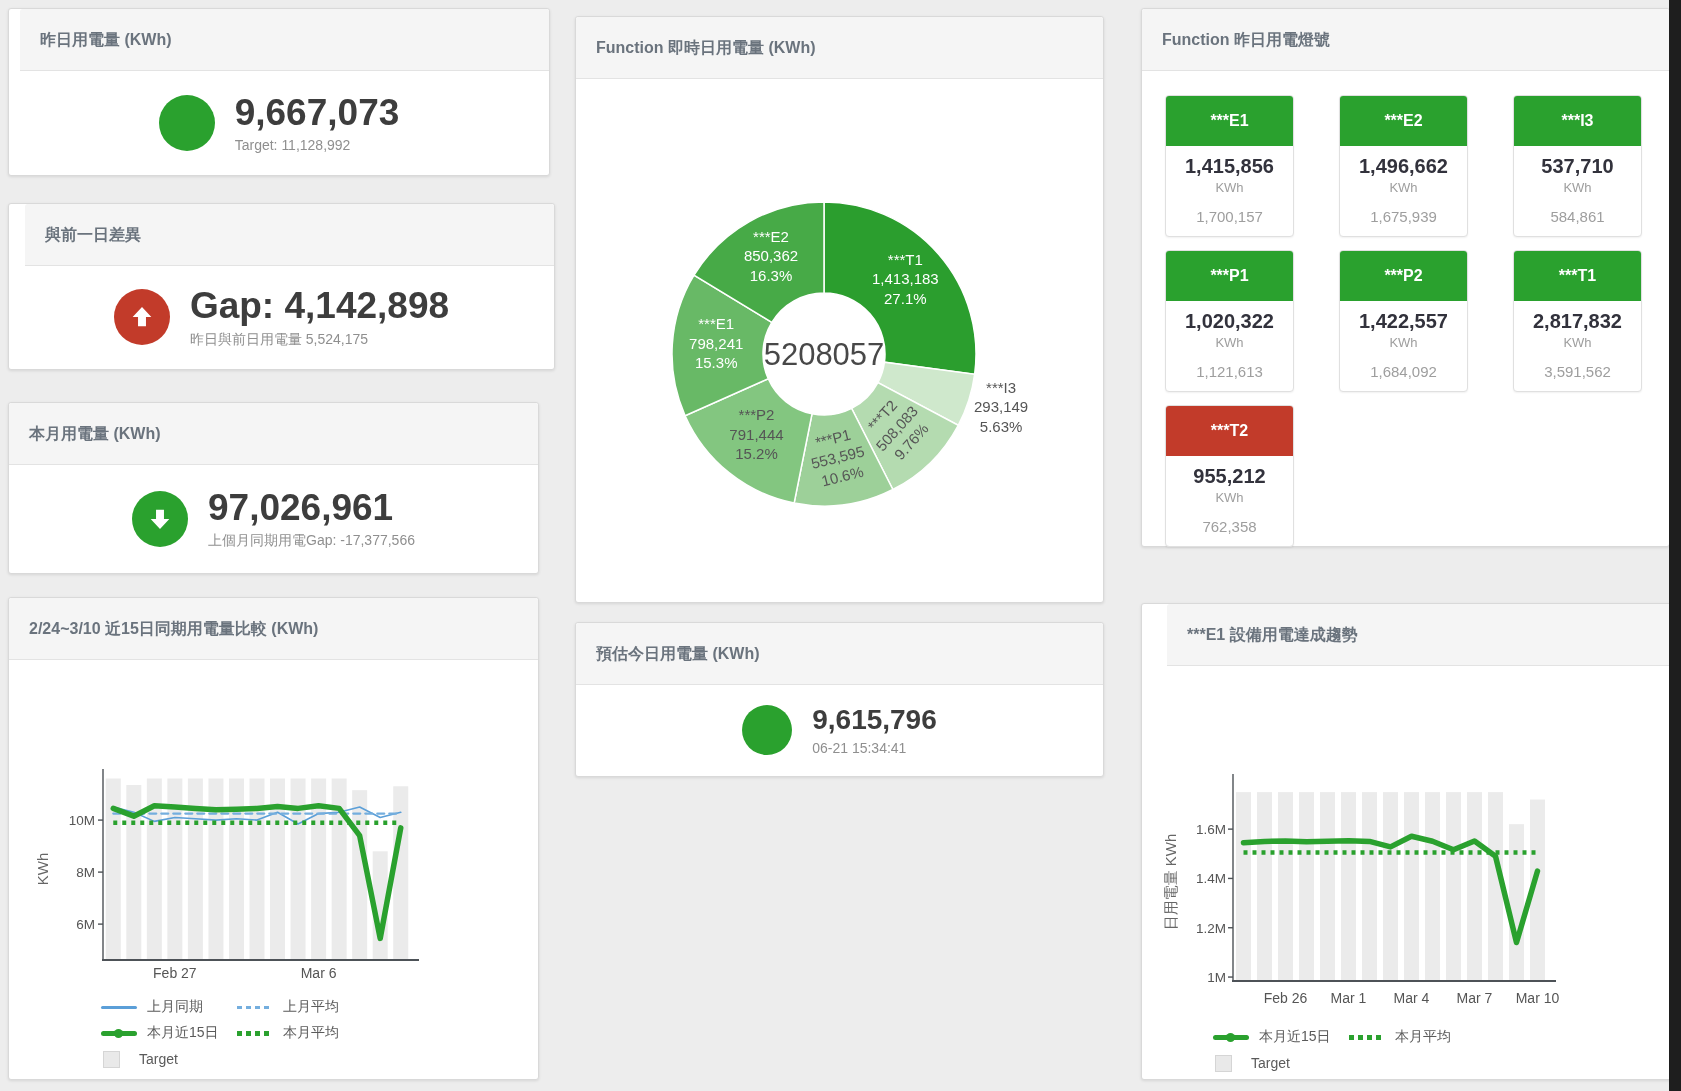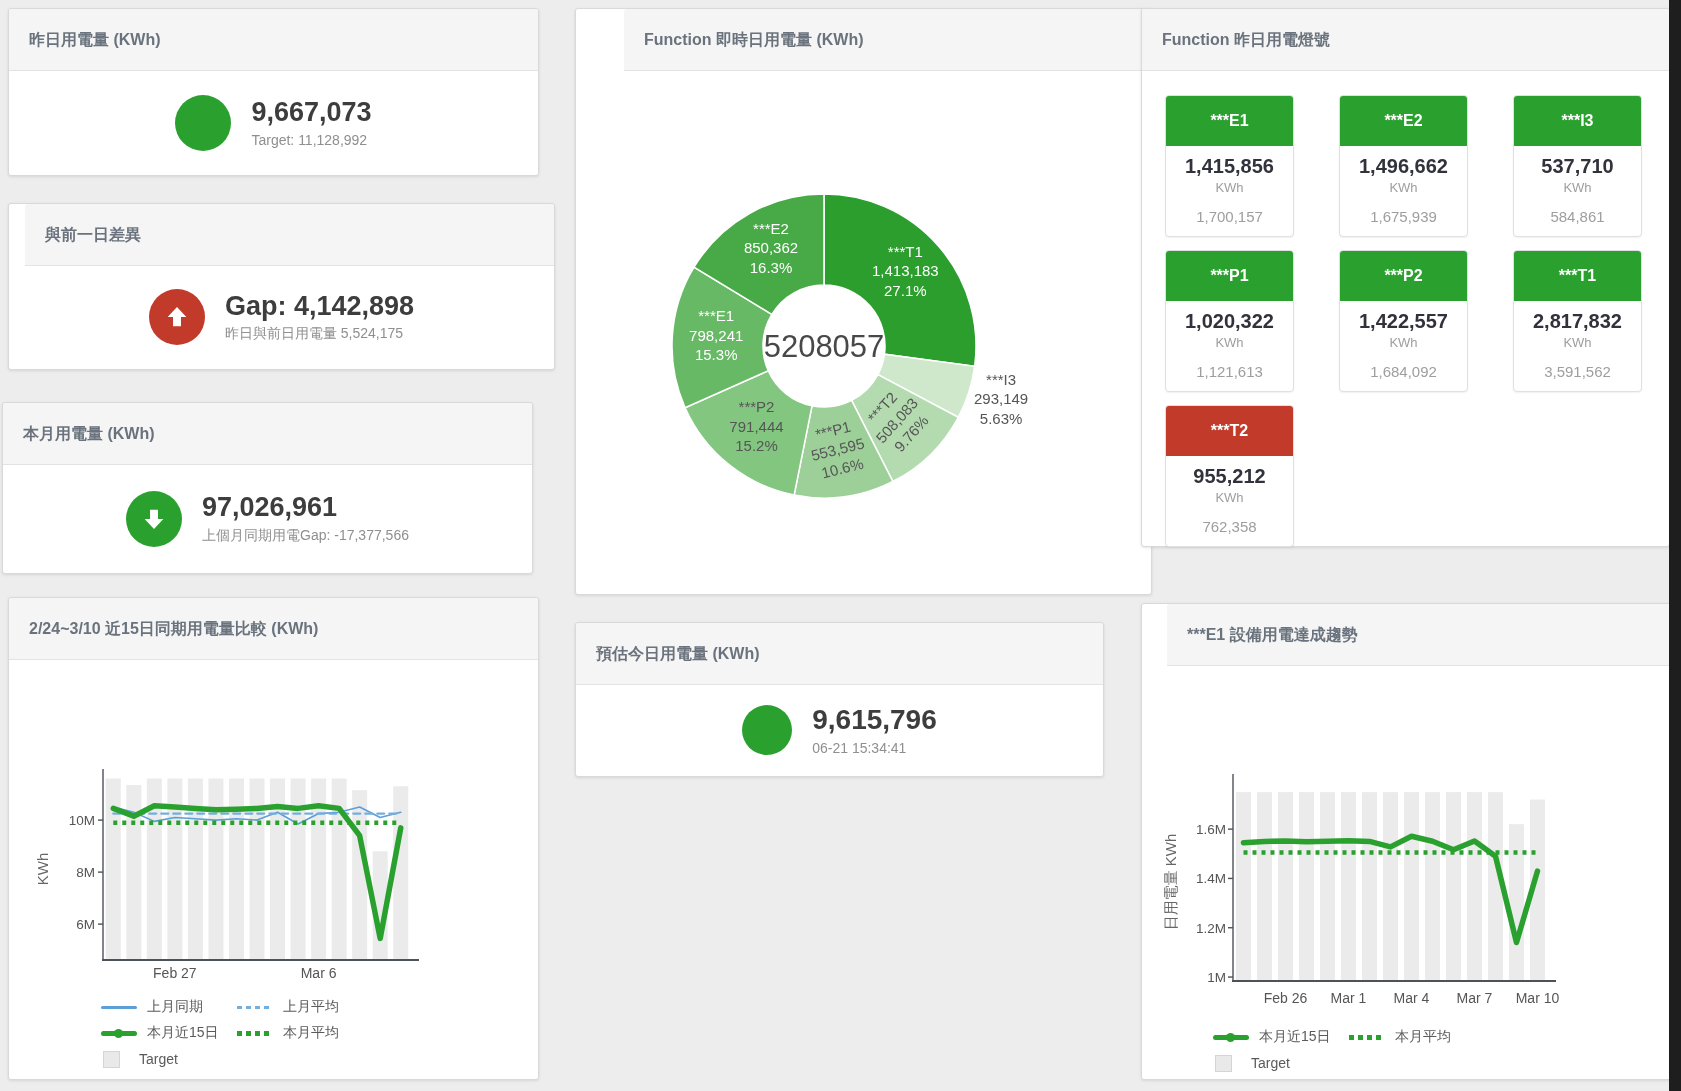--- a/index.html
+++ b/index.html
@@ -21,21 +21,21 @@
     display:block;padding:0 20px;line-height:61px;font-size:16px;font-weight:bold;color:#6a737d;
     white-space:nowrap;overflow:hidden;
   }
   .stat-body{
     position:absolute;left:0;right:0;top:61px;bottom:0;
     display:flex;align-items:center;justify-content:center;gap:20px;
   }
   .circle{width:56px;height:56px;border-radius:50%;flex:none;display:flex;align-items:center;justify-content:center;}
   .circle.small{width:50px;height:50px;}
   .stat-text{text-align:left;}
-  .stat-value{font-size:27px;font-weight:bold;color:#3d3d3d;line-height:1.15;}
+  .stat-value{font-size:37px;font-weight:bold;color:#3d3d3d;line-height:1.15;}
   .stat-sub{font-size:14px;color:#8f8f8f;margin-top:3px;}
   .tiles-grid{
     position:absolute;left:0;top:61px;right:0;bottom:0;
     padding:25px 0 0 23px;display:grid;grid-template-columns:repeat(3,129px);
     column-gap:45px;row-gap:13px;align-content:start;
   }
   .tile{
     height:140px;border:1px solid #e0e0e0;border-radius:4px;background:#fff;
     box-shadow:0 1px 2px rgba(0,0,0,.06);overflow:hidden;text-align:center;
   }
@@ -54,21 +54,21 @@
   .sw-green-thick{width:36px;height:5px;background:#2aa12e;border-radius:3px;position:relative;}
   .sw-green-thick::after{content:"";position:absolute;left:13px;top:-2px;width:9px;height:9px;border-radius:50%;background:#2aa12e;}
   .sw-green-dotted{width:34px;height:5px;margin-right:12px;background:repeating-linear-gradient(90deg,#2aa12e 0 5px,transparent 5px 9px);}
   .sw-target-box{width:15px;height:15px;background:#e9e9e9;border:1px solid #d5d5d5;margin-left:2px;margin-right:19px;}
 </style>
 </head>
 <body>
 
 <div>
 
-  <div class="card" style="left:8px;top:8px;width:529px;height:166px;">
+  <div class="card" style="left:8px;top:8px;width:529px;height:166px;padding-left:11px;">
     <div class="card-header">
       <span class="card-title">昨日用電量 (KWh)</span>
     </div>
     <div class="stat-body">
       <span class="circle" style="background:#2aa12e"></span>
       <span class="stat-text">
         <span class="stat-value" style="display:block">9,667,073</span>
         <span class="stat-sub" style="display:block">Target: 11,128,992</span>
       </span>
     </div>
@@ -84,21 +84,21 @@
             <path d="M12 3.5 L20 12 L15.4 12 L15.4 20 L8.6 20 L8.6 12 L4 12 Z" fill="#ffffff"></path>
           </svg>
       </span>
       <span class="stat-text">
         <span class="stat-value" style="display:block">Gap: 4,142,898</span>
         <span class="stat-sub" style="display:block">昨日與前日用電量 5,524,175</span>
       </span>
     </div>
   </div>
 
-  <div class="card" style="left:2px;top:402px;width:529px;height:170px;">
+  <div class="card" style="left:8px;top:402px;width:529px;height:170px;">
     <div class="card-header">
       <span class="card-title">本月用電量 (KWh)</span>
     </div>
     <div class="stat-body">
       <span class="circle" style="background:#2aa12e">
         <svg width="28" height="28" viewBox="0 0 24 24" style="transform:rotate(180deg)">
             <path d="M12 3.5 L20 12 L15.4 12 L15.4 20 L8.6 20 L8.6 12 L4 12 Z" fill="#ffffff"></path>
           </svg>
       </span>
       <span class="stat-text">
@@ -167,21 +167,21 @@
         </div>
         <div class="legend-row">
           <div class="legend-item">
             <span class="sw sw-target-box"></span>
             <span>Target</span>
           </div>
         </div>
       </div>
   </div>
 
-  <div class="card" style="left:575px;top:8px;width:527px;height:585px;padding-left:48px;">
+  <div class="card" style="left:575px;top:16px;width:527px;height:585px;">
     <div class="card-header">
       <span class="card-title">Function 即時日用電量 (KWh)</span>
     </div>
     <svg id="donut-svg" class="chart-svg" style="top:62px" width="527" height="523">
         <path d="M248 123 A152 152 0 0 1 398.63498876800065 295.3248655312724 L308.45219943978975 283.15668945662907 A61 61 0 0 0 248 214 Z" fill="#2b9e2e" stroke="#ffffff" stroke-width="1.5"></path>
         <text x="329.3131785047293" y="203.9214026484904" text-anchor="middle" fill="#ffffff" font-size="15px"><tspan x="329.3131785047293" dy="-1.2em">***T1</tspan><tspan x="329.3131785047293" dy="1.3em">1,413,183</tspan><tspan x="329.3131785047293" dy="1.3em">27.1%</tspan></text>
         <path d="M398.63498876800065 295.3248655312724 A152 152 0 0 1 382.2728352201741 346.2376706661299 L301.8858088712541 303.58880204364425 A61 61 0 0 0 308.45219943978975 283.15668945662907 Z" fill="#cfe8cc" stroke="#ffffff" stroke-width="1.5"></path>
         <text x="425.08002440279137" y="331.909269521817" text-anchor="middle" fill="#555555" font-size="15px"><tspan x="425.08002440279137" dy="-1.2em">***I3</tspan><tspan x="425.08002440279137" dy="1.3em">293,149</tspan><tspan x="425.08002440279137" dy="1.3em">5.63%</tspan></text>
         <path d="M382.2728352201741 346.2376706661299 A152 152 0 0 1 316.8446228049139 410.5153788721012 L275.628434151972 329.3844612578827 A61 61 0 0 0 301.8858088712541 303.58880204364425 Z" fill="#b4dbb0" stroke="#ffffff" stroke-width="1.5"></path>
         <text x="323.68716745951554" y="352.0418891380218" text-anchor="middle" fill="#555555" font-size="15px" transform="rotate(-48 323.68716745951554 352.0418891380218)"><tspan x="323.68716745951554" dy="-1.2em">***T2</tspan><tspan x="323.68716745951554" dy="1.3em">508,083</tspan><tspan x="323.68716745951554" dy="1.3em">9.76%</tspan></text>

